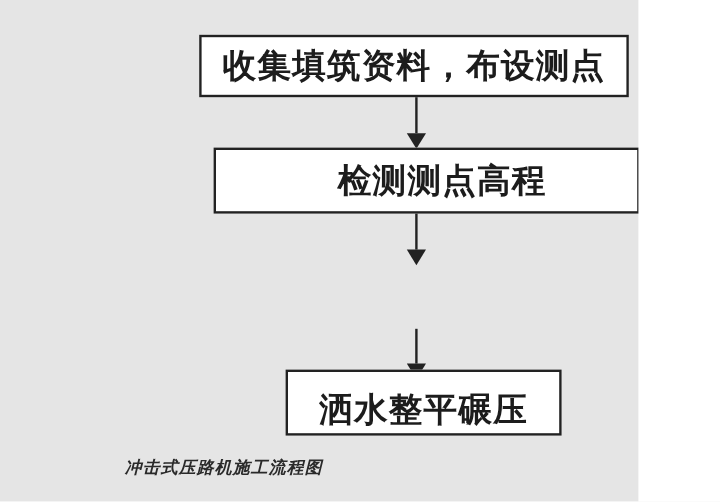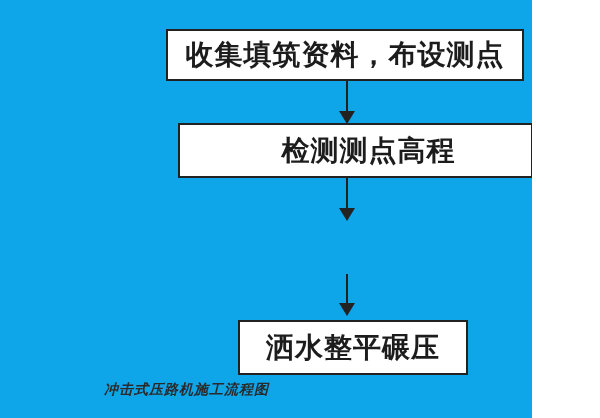--- a/index.html
+++ b/index.html
@@ -5,41 +5,41 @@
   html, body {
     margin: 0;
     padding: 0;
     background: #ffffff;
     font-family: "Liberation Sans", sans-serif;
   }
   .canvas {
     position: relative;
     width: 532px;
     height: 418px;
-    background: #0ea5e9;
+    background: #e5e5e5;
     overflow: hidden;
   }
   .flow-box {
     position: absolute;
     box-sizing: border-box;
     background: #ffffff;
     border: 2px solid #222222;
     display: flex;
     align-items: center;
     justify-content: center;
     font-size: 28px;
     font-weight: 700;
     color: #1c1c1c;
     letter-spacing: 1px;
     white-space: nowrap;
   }
   .box-1 { left: 166px; top: 29px;  width: 358px; height: 52px; }
   .box-2 { left: 178px; top: 123px; width: 355px; height: 55px; padding-left: 26px; }
   .box-3 { left: 165px; top: 221px; width: 357px; height: 53px; }
-  .box-4 { left: 238px; top: 320px; width: 230px; height: 55px; }
+  .box-4 { left: 238px; top: 308px; width: 230px; height: 55px; align-items: flex-end; }
 
   .arrow {
     position: absolute;
     width: 16px;
     display: flex;
     flex-direction: column;
     align-items: center;
   }
   .arrow-1 { left: 339px; top: 81px;  height: 43px; }
   .arrow-2 { left: 339px; top: 178px; height: 43px; }

